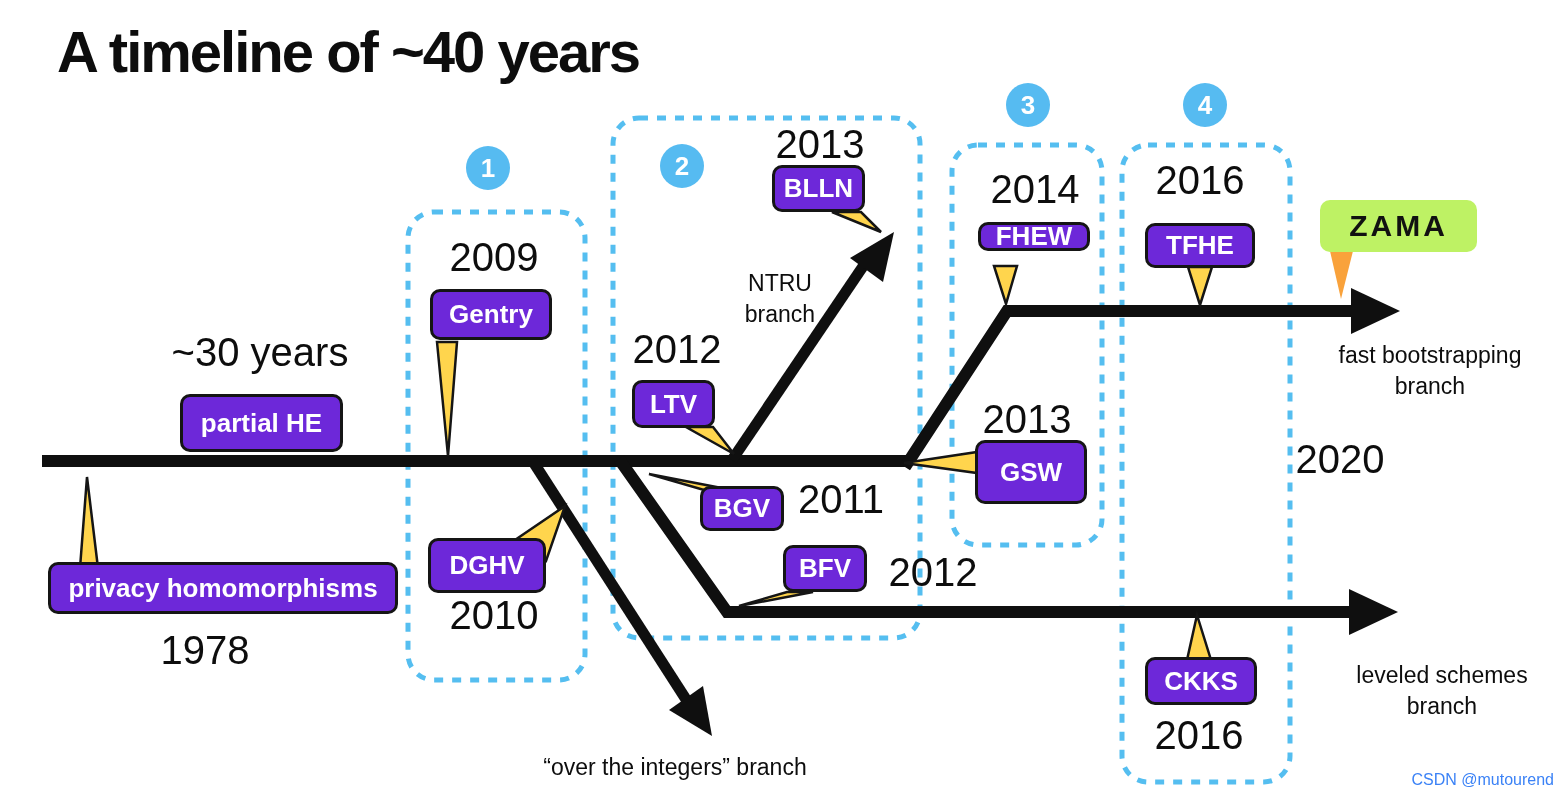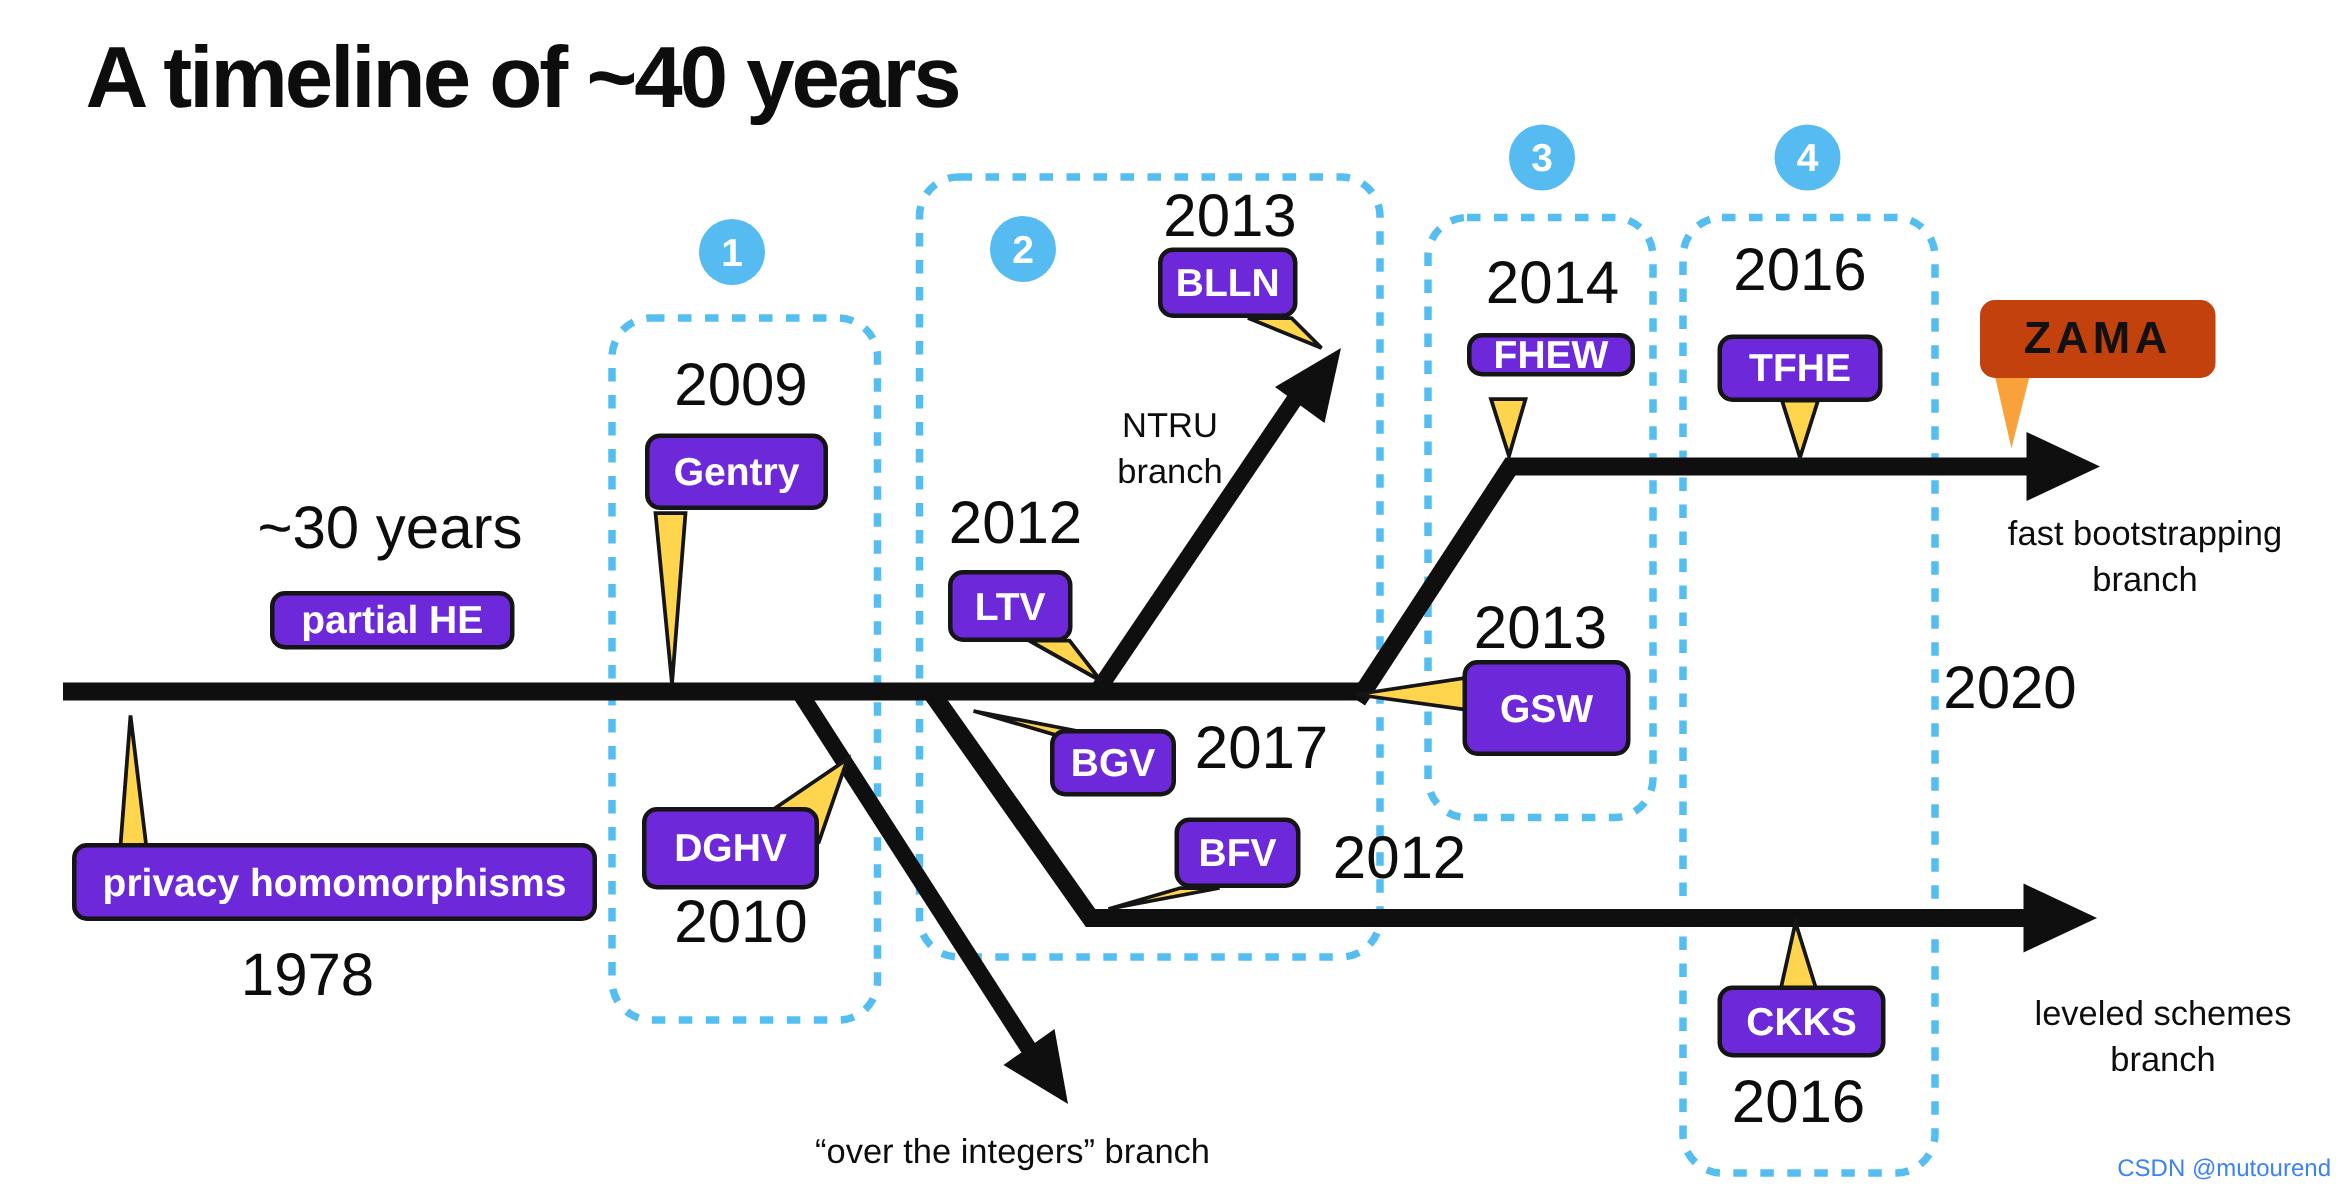--- a/index.html
+++ b/index.html
@@ -6,21 +6,21 @@
   #stage{position:relative;width:1564px;height:792px;background:#ffffff;overflow:hidden;
          font-family:"Liberation Sans",sans-serif;color:#111;}
   #lines-svg{position:absolute;left:0;top:0;z-index:1;}
   .abs{position:absolute;}
   .title{font-size:58px;font-weight:bold;letter-spacing:-2px;color:#0d0d0d;white-space:nowrap;z-index:3;}
   .yr{font-size:40px;line-height:40px;color:#0d0d0d;transform:translateX(-50%);white-space:nowrap;z-index:3;}
   .bl{font-size:23px;line-height:31px;color:#0d0d0d;text-align:center;transform:translateX(-50%);z-index:3;}
   .co{display:flex;align-items:center;justify-content:center;box-sizing:border-box;
       background:#6d28d9;border:3px solid #151515;border-radius:10px;
       color:#fff;font-weight:bold;font-size:26px;white-space:nowrap;z-index:4;}
-  .co.zama{background:#c2410c;border:none;color:#111;font-size:30px;font-weight:800;letter-spacing:3px;}
+  .co.zama{background:#bef264;border:none;color:#111;font-size:30px;font-weight:800;letter-spacing:3px;}
   .badge{width:44px;height:44px;border-radius:50%;background:#56BBF1;color:#fff;
          display:flex;align-items:center;justify-content:center;
          font-size:26px;font-weight:bold;z-index:3;}
   .watermark{font-size:16px;color:#3b82f6;z-index:3;white-space:nowrap;}
 </style>
 </head>
 <body>
 
 <div id="stage">
 
@@ -65,34 +65,34 @@
   <div class="abs badge" style="left:660px;top:144px;">2</div>
   <div class="abs badge" style="left:1006px;top:83px;">3</div>
   <div class="abs badge" style="left:1183px;top:83px;">4</div>
 
   <div class="abs yr" style="left:260px;top:332px;">~30 years</div>
   <div class="abs yr" style="left:205px;top:630px;">1978</div>
   <div class="abs yr" style="left:494px;top:237px;">2009</div>
   <div class="abs yr" style="left:494px;top:595px;">2010</div>
   <div class="abs yr" style="left:677px;top:329px;">2012</div>
   <div class="abs yr" style="left:820px;top:124px;">2013</div>
-  <div class="abs yr" style="left:841px;top:479px;">2017</div>
+  <div class="abs yr" style="left:841px;top:479px;">2011</div>
   <div class="abs yr" style="left:933px;top:552px;">2012</div>
   <div class="abs yr" style="left:1027px;top:399px;">2013</div>
   <div class="abs yr" style="left:1035px;top:169px;">2014</div>
   <div class="abs yr" style="left:1200px;top:160px;">2016</div>
   <div class="abs yr" style="left:1199px;top:715px;">2016</div>
   <div class="abs yr" style="left:1340px;top:439px;">2020</div>
 
   <div class="abs bl" style="left:780px;top:268px;width:110px;">NTRU branch</div>
   <div class="abs bl" style="left:1430px;top:340px;width:240px;">fast bootstrapping branch</div>
   <div class="abs bl" style="left:1442px;top:660px;width:210px;">leveled schemes branch</div>
   <div class="abs bl" style="left:675px;top:752px;width:420px;">“over the integers” branch</div>
 
-  <div class="abs co" style="left:180px;top:394px;width:163px;height:39px;">partial HE</div>
+  <div class="abs co" style="left:180px;top:394px;width:163px;height:58px;">partial HE</div>
   <div class="abs co" style="left:48px;top:562px;width:350px;height:52px;">privacy homomorphisms</div>
   <div class="abs co" style="left:430px;top:289px;width:122px;height:51px;">Gentry</div>
   <div class="abs co" style="left:428px;top:538px;width:118px;height:55px;">DGHV</div>
   <div class="abs co" style="left:632px;top:380px;width:83px;height:48px;">LTV</div>
   <div class="abs co" style="left:772px;top:165px;width:93px;height:47px;">BLLN</div>
   <div class="abs co" style="left:700px;top:486px;width:84px;height:45px;">BGV</div>
   <div class="abs co" style="left:783px;top:545px;width:84px;height:47px;">BFV</div>
   <div class="abs co" style="left:978px;top:222px;width:112px;height:29px;">FHEW</div>
   <div class="abs co" style="left:975px;top:440px;width:112px;height:64px;">GSW</div>
   <div class="abs co" style="left:1145px;top:223px;width:110px;height:45px;">TFHE</div>

